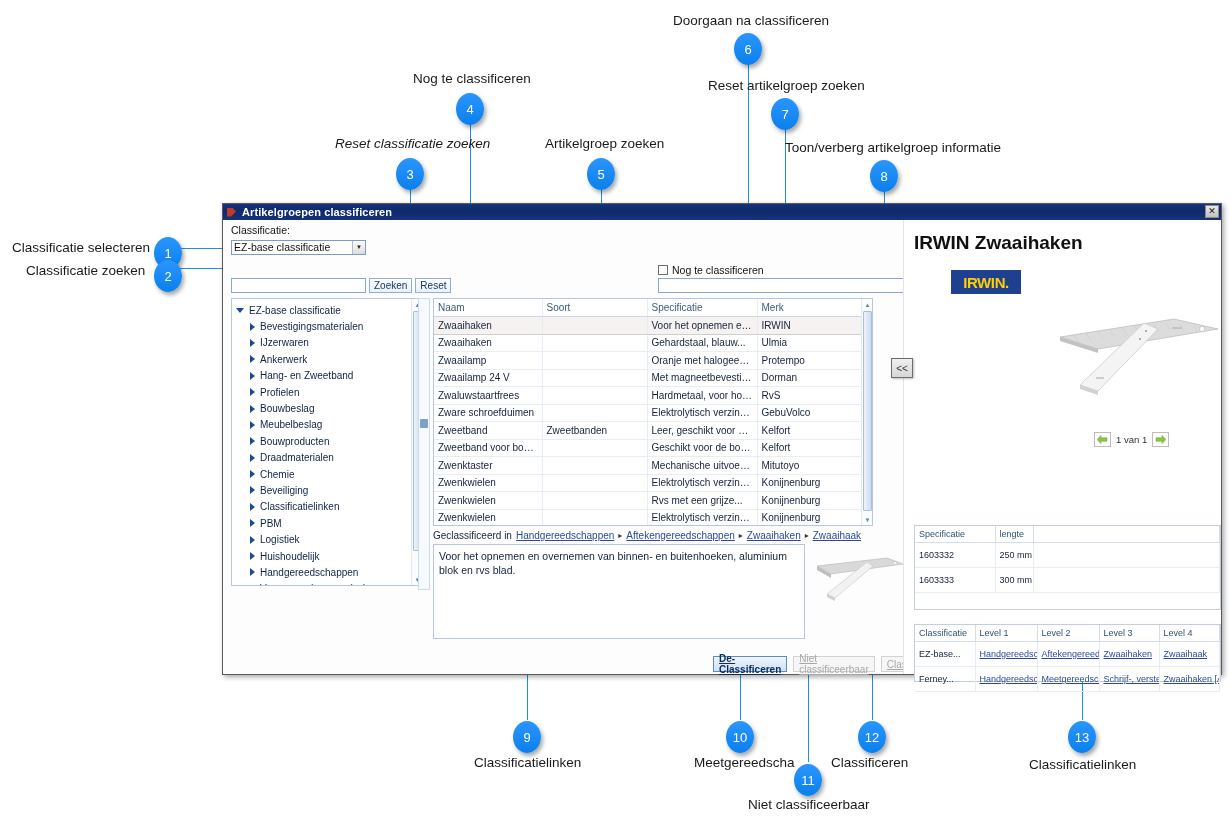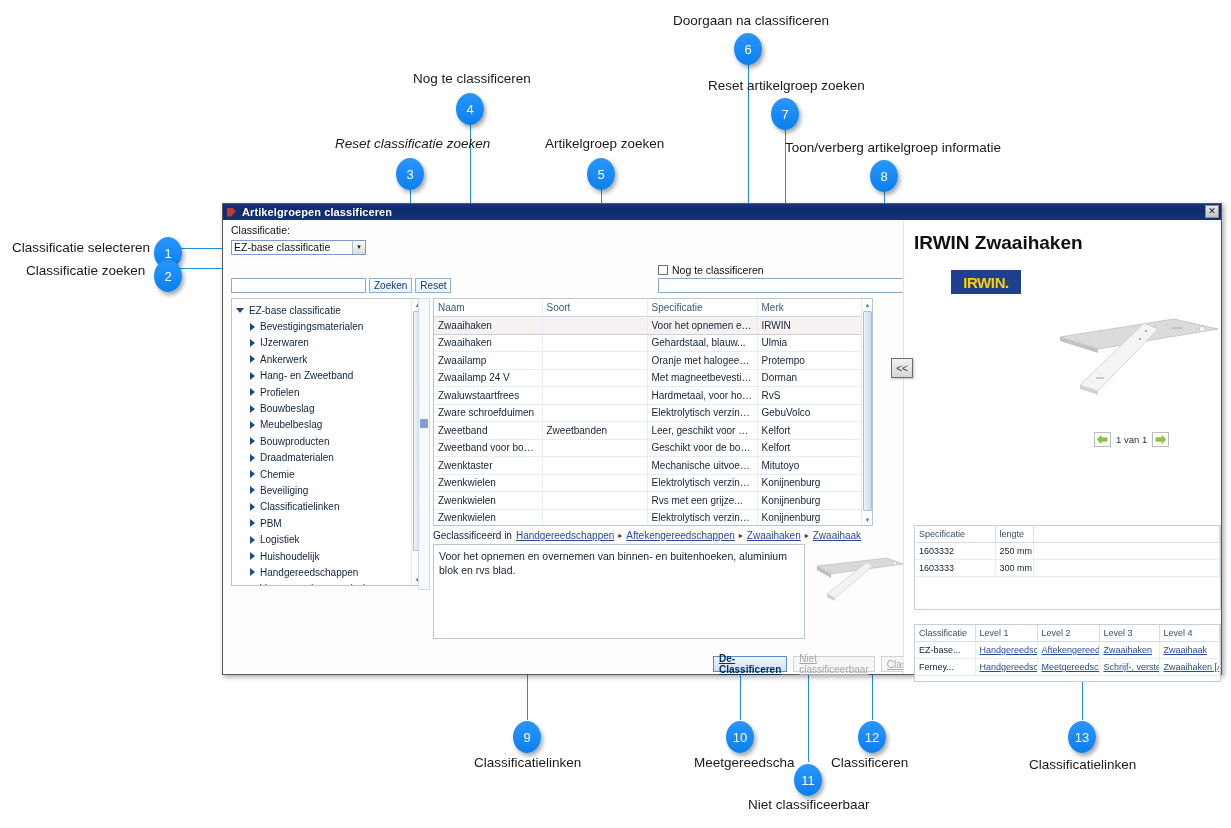--- a/index.html
+++ b/index.html
@@ -341,21 +341,21 @@
   table.mini th{
     font-size:9px;font-weight:normal;color:#33516f;text-align:left;
     border-bottom:1px solid #d4dde8;border-right:1px solid #d4dde8;
     padding:3px 4px;height:16px;
     font-family:"Liberation Sans", sans-serif;
     white-space:nowrap;overflow:hidden;
   }
   table.mini td{
     font-size:9px;color:#13233a;
     border-bottom:1px solid #e7edf4;border-right:1px solid #e7edf4;
-    padding:2px 4px;height:17px;
+    padding:2px 4px;height:25px;
     font-family:"Liberation Sans", sans-serif;
     white-space:nowrap;overflow:hidden;
   }
   table.mini td a{ color:#2a4a9a;text-decoration:underline;cursor:pointer; }
 </style>
 </head>
 <body>
 
 <div class="callout-line" style="left:180px;top:248px;width:50px;height:1px;"></div>
 <div class="callout-line" style="left:180px;top:268px;width:50px;height:1px;"></div>

